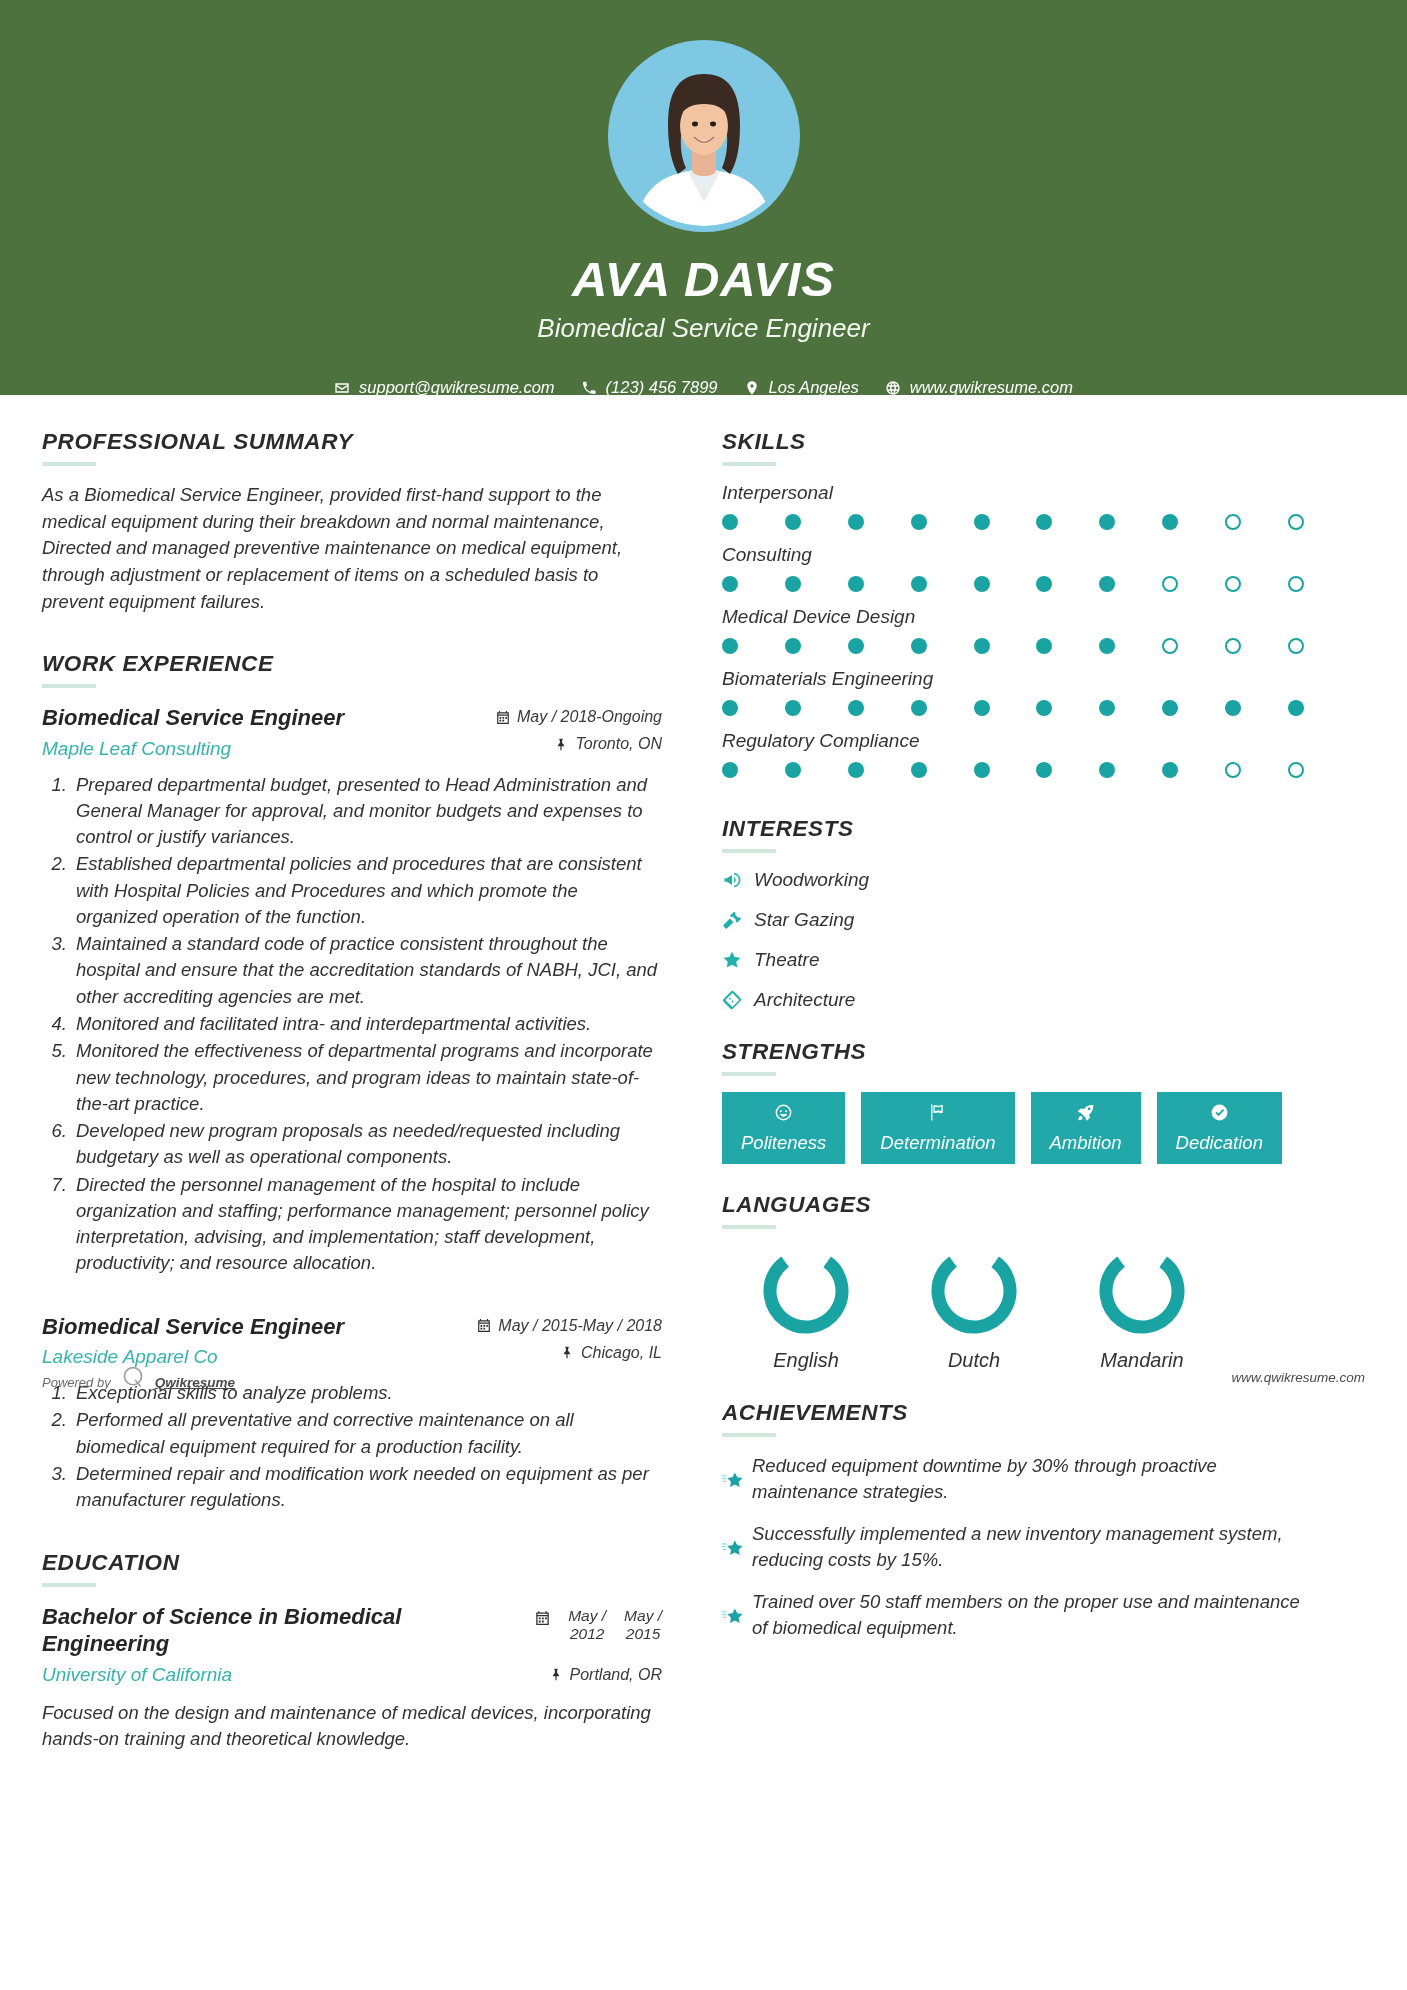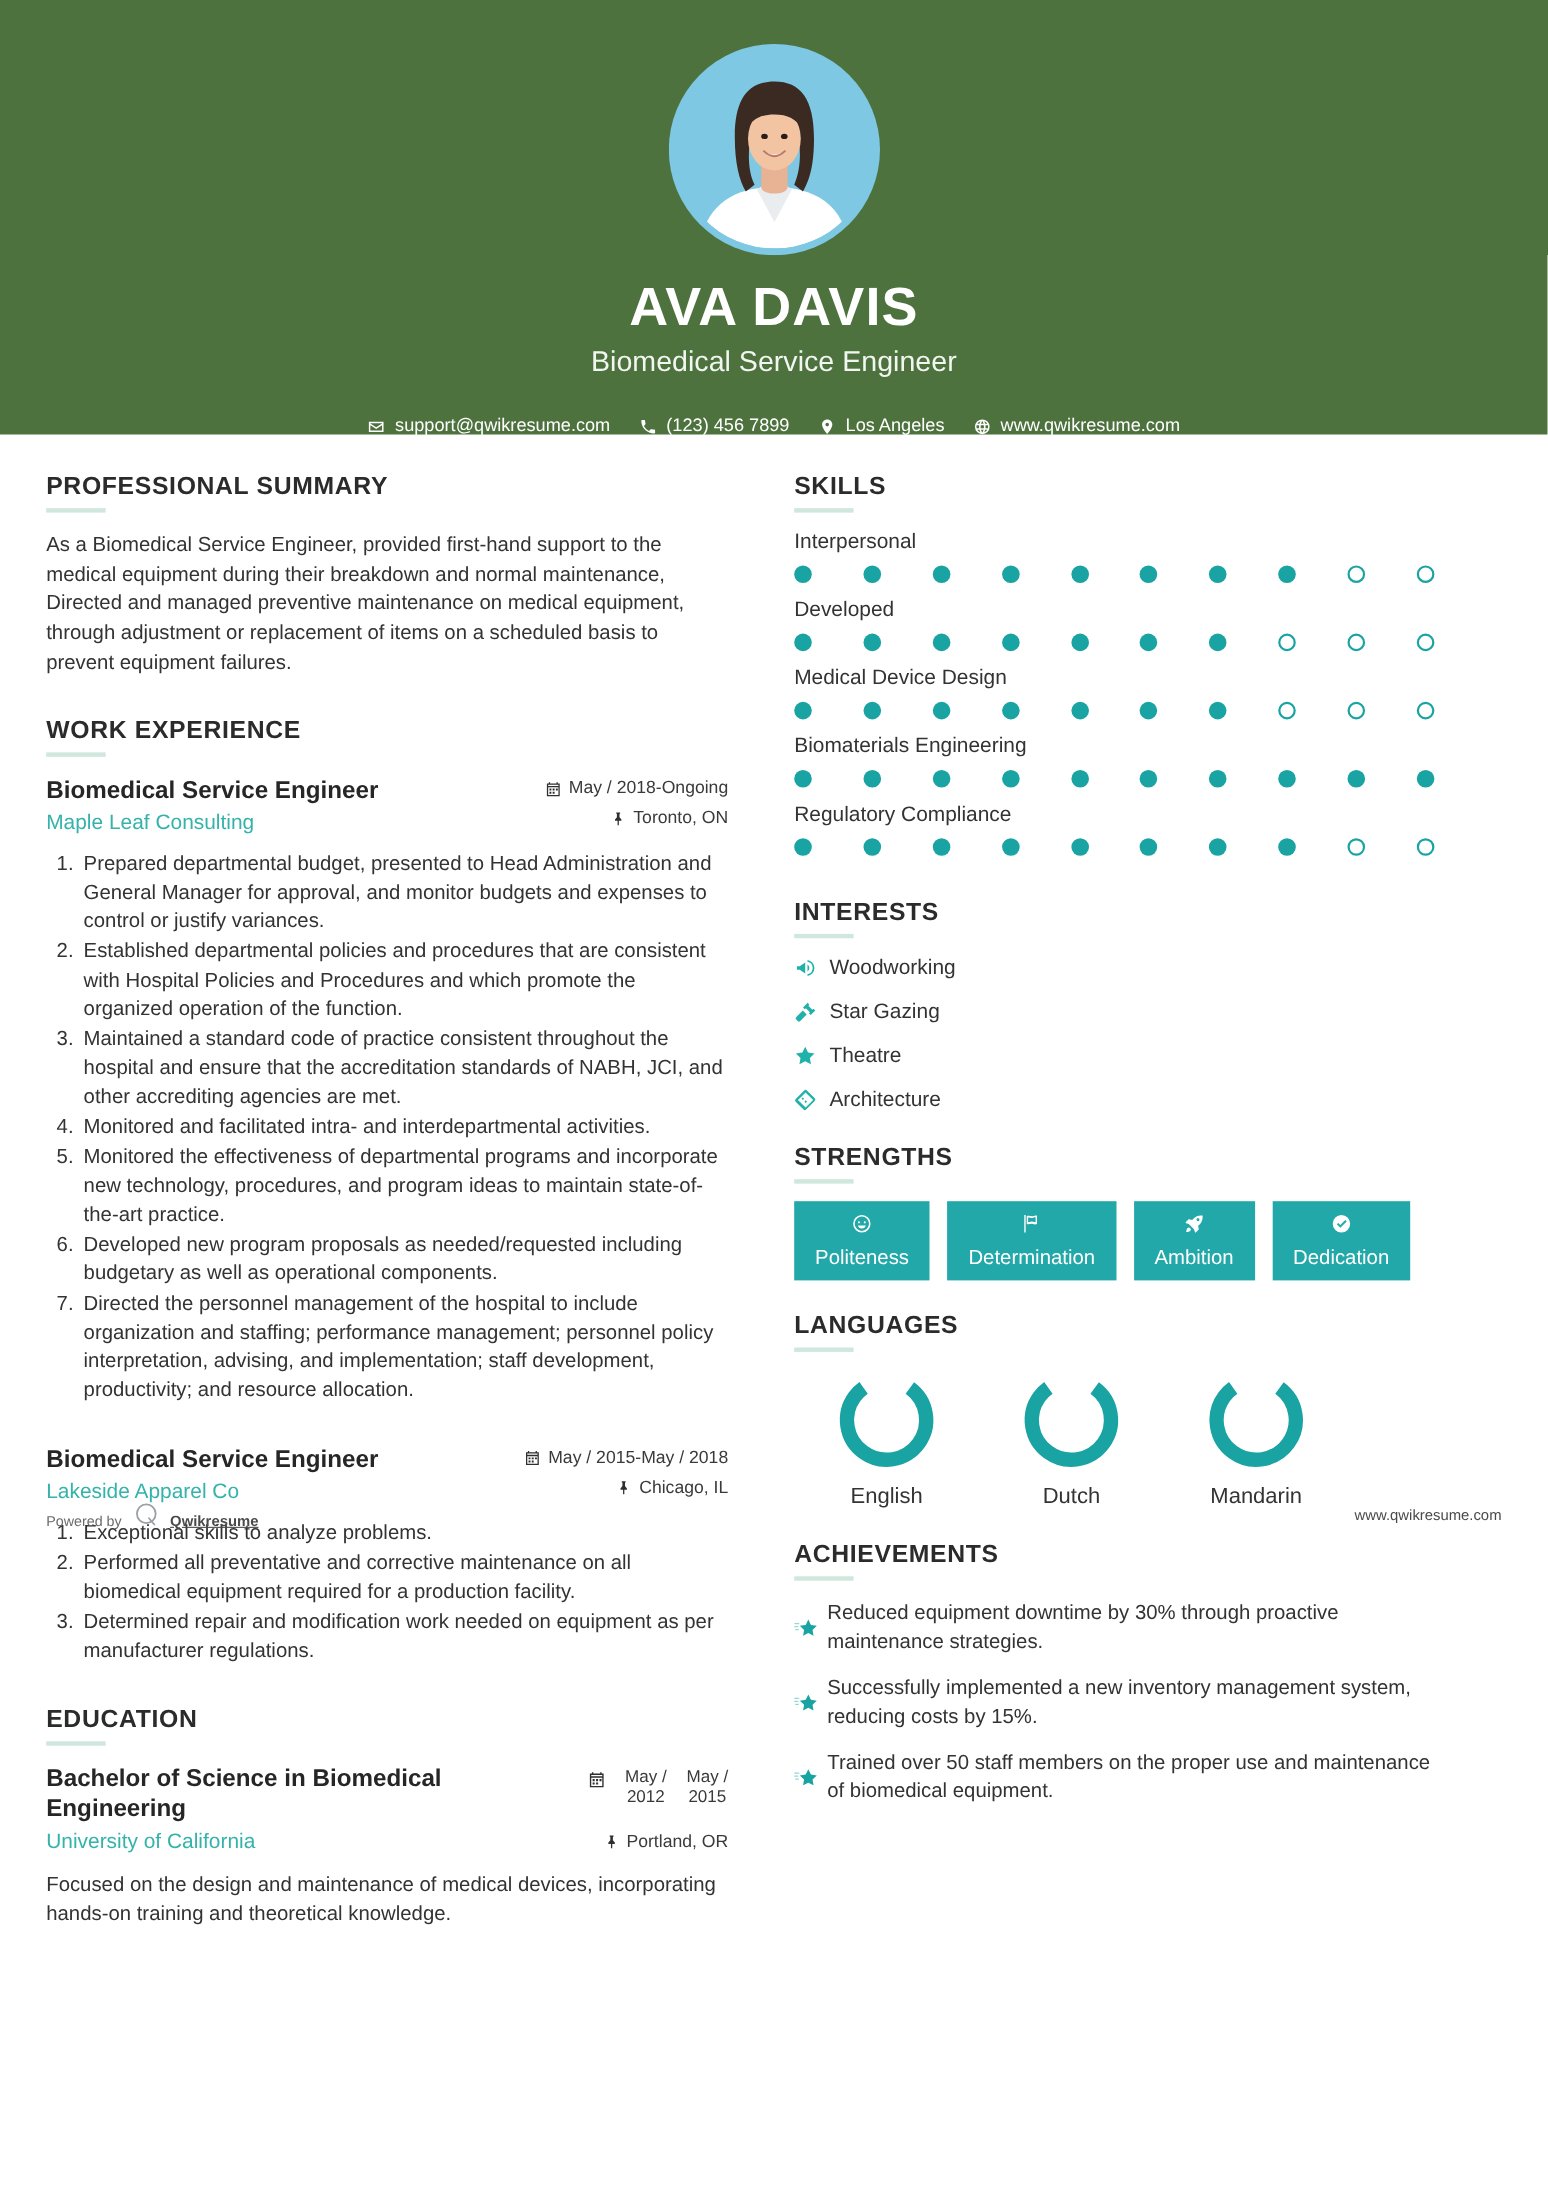--- a/index.html
+++ b/index.html
@@ -4,21 +4,21 @@
 <style>
   html, body { margin:0; padding:0; }
   body {
     width:1407px; height:1990px;
     background:#ffffff;
     font-family:"Liberation Sans", sans-serif;
     color:#2e2e2e;
     -webkit-font-smoothing:antialiased;
     overflow:hidden;
   }
-  .page { position:relative; width:1407px; height:1412px; background:#fff; }
+  .page { position:relative; width:1407px; height:1412px; background:#fff;font-style:italic; }
 
   
   .header {
     position:relative;
     height:395px;
     background:#4d723e;
     text-align:center;
     box-sizing:border-box;
     padding-top:40px;
   }
@@ -334,21 +334,21 @@
                 <span class="dot on"></span>
                 <span class="dot on"></span>
                 <span class="dot on"></span>
                 <span class="dot on"></span>
                 <span class="dot on"></span>
                 <span class="dot off"></span>
                 <span class="dot off"></span>
               </div>
             </div>
             <div class="skill">
-              <div class="skill-name">Developed</div>
+              <div class="skill-name">Consulting</div>
               <div class="dots">
                 <span class="dot on"></span>
                 <span class="dot on"></span>
                 <span class="dot on"></span>
                 <span class="dot on"></span>
                 <span class="dot on"></span>
                 <span class="dot on"></span>
                 <span class="dot on"></span>
                 <span class="dot off"></span>
                 <span class="dot off"></span>

